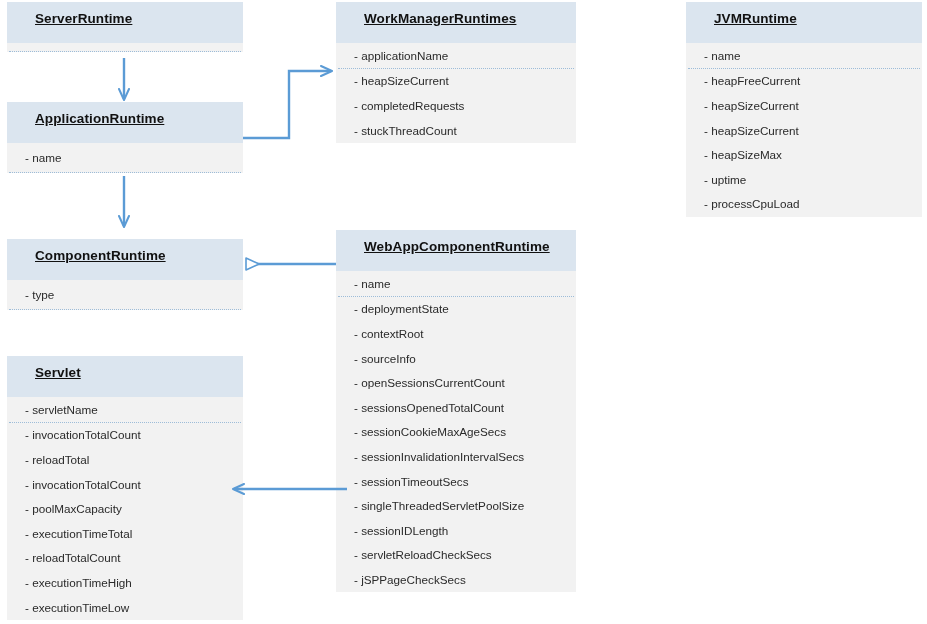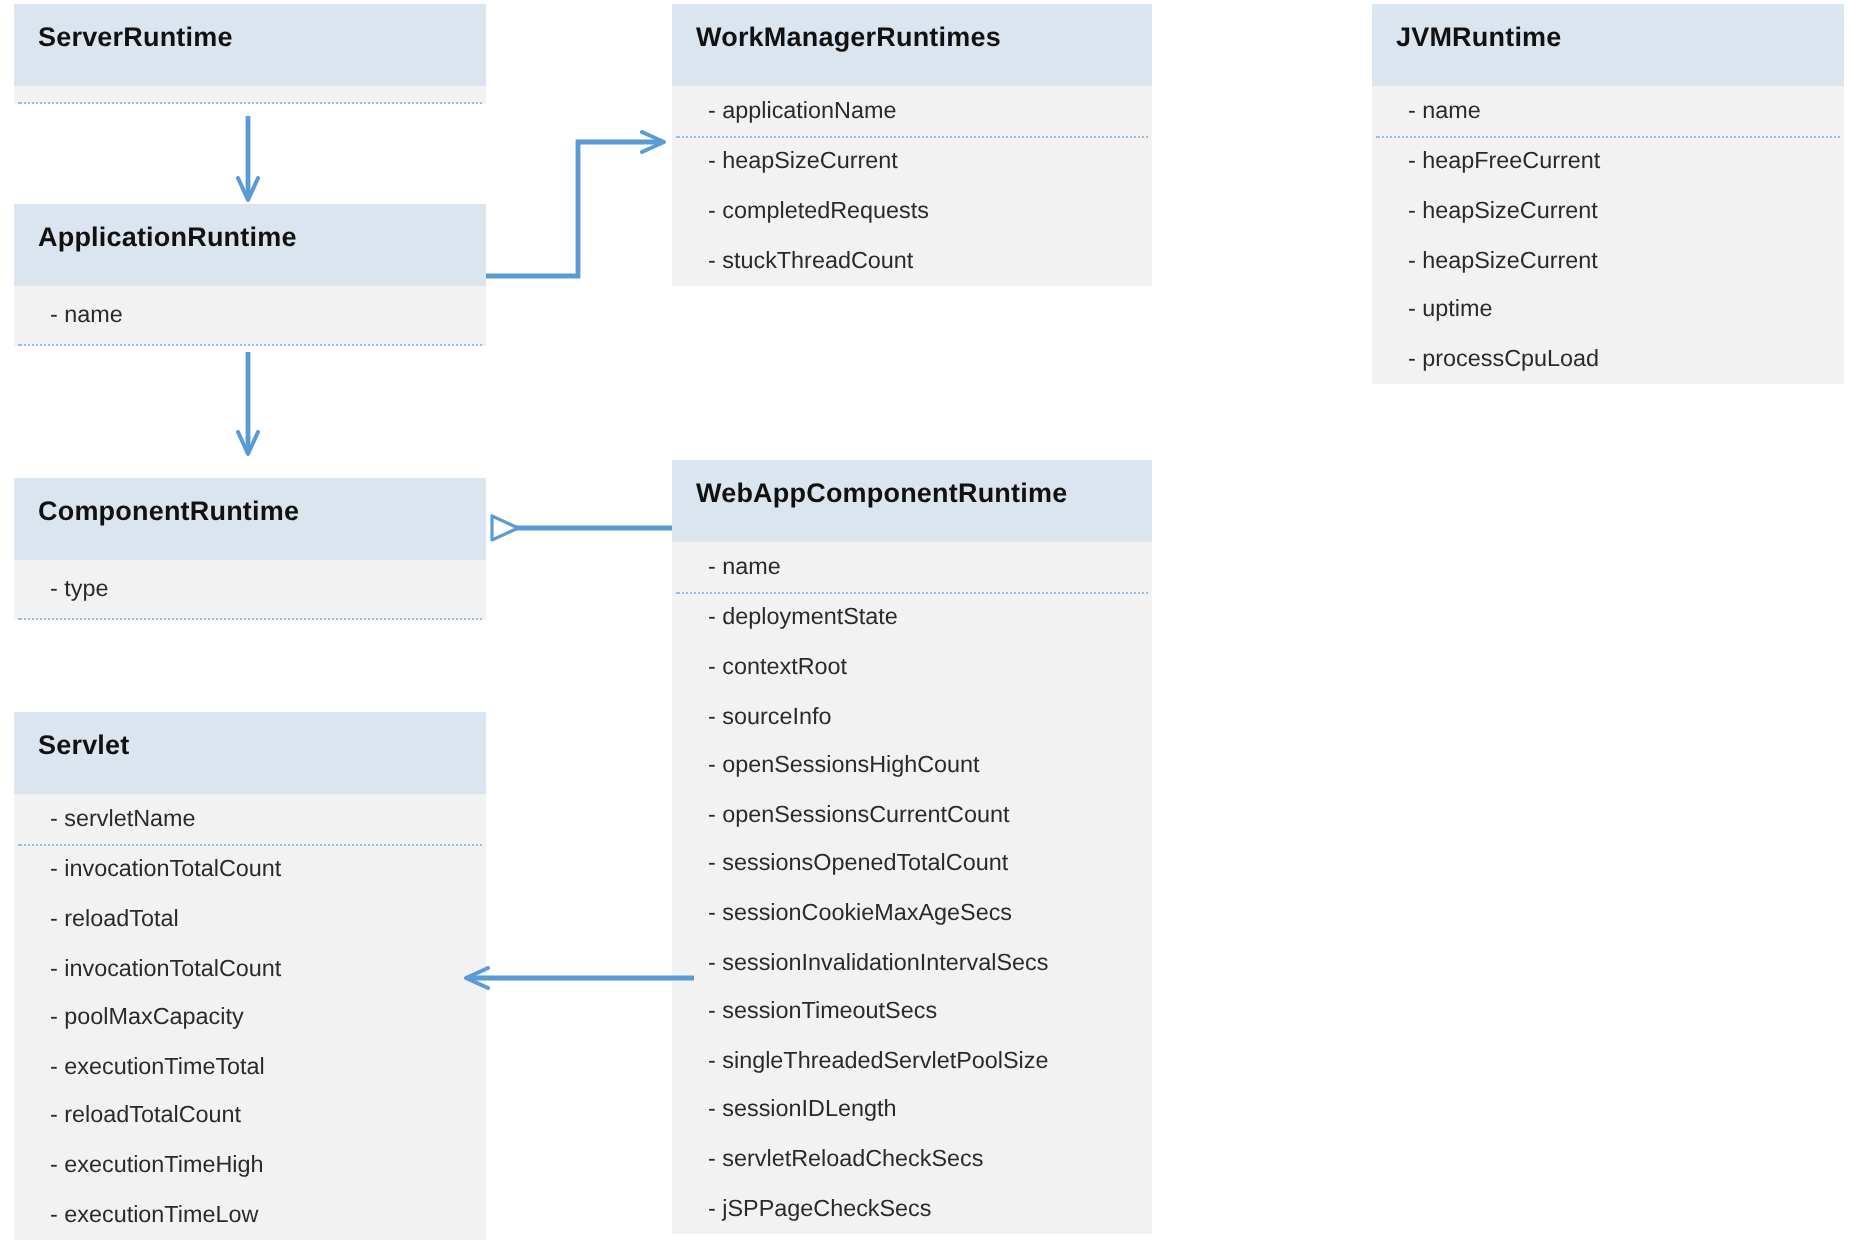--- a/index.html
+++ b/index.html
@@ -22,26 +22,27 @@
   }
   
   .uml-class {
     position: absolute;
     box-sizing: border-box;
     background: #f2f2f2;
   }
   .uml-header {
     background: #dbe5ef;
     box-sizing: border-box;
-    padding: 9px 12px 0 12px;
+    padding: 9px 12px 0 28px;
     font-size: 13.5px;
     font-weight: bold;
     color: #111111;
     letter-spacing: 0.1px;
     white-space: nowrap;
+    text-decoration: underline;
   }
   .uml-body {
     box-sizing: border-box;
     padding: 0;
   }
   .uml-attr {
     box-sizing: border-box;
     font-size: 11.7px;
     color: #2a2a2a;
     padding-left: 18px;
@@ -139,41 +140,41 @@
   </div>
 
   <div class="uml-class" id="class-webappcomponentruntime">
     <div class="uml-header hdr-tall">WebAppComponentRuntime</div>
     <div class="uml-body">
       <div class="uml-attr attr-first">- name</div>
       <div class="uml-sep"></div>
       <div class="uml-attr attr-row">- deploymentState</div>
       <div class="uml-attr attr-row">- contextRoot</div>
       <div class="uml-attr attr-row">- sourceInfo</div>
-      <div class="uml-attr attr-row">- openSessionsHighCount</div>
       <div class="uml-attr attr-row">- openSessionsCurrentCount</div>
       <div class="uml-attr attr-row">- sessionsOpenedTotalCount</div>
       <div class="uml-attr attr-row">- sessionCookieMaxAgeSecs</div>
       <div class="uml-attr attr-row">- sessionInvalidationIntervalSecs</div>
       <div class="uml-attr attr-row">- sessionTimeoutSecs</div>
       <div class="uml-attr attr-row">- singleThreadedServletPoolSize</div>
       <div class="uml-attr attr-row">- sessionIDLength</div>
       <div class="uml-attr attr-row">- servletReloadCheckSecs</div>
       <div class="uml-attr attr-row">- jSPPageCheckSecs</div>
     </div>
   </div>
 
   <div class="uml-class" id="class-jvmruntime">
     <div class="uml-header hdr-tall">JVMRuntime</div>
     <div class="uml-body">
       <div class="uml-attr attr-first">- name</div>
       <div class="uml-sep"></div>
       <div class="uml-attr attr-row">- heapFreeCurrent</div>
       <div class="uml-attr attr-row">- heapSizeCurrent</div>
       <div class="uml-attr attr-row">- heapSizeCurrent</div>
+      <div class="uml-attr attr-row">- heapSizeMax</div>
       <div class="uml-attr attr-row">- uptime</div>
       <div class="uml-attr attr-row">- processCpuLoad</div>
     </div>
   </div>
 
   <svg id="connectors" width="927" height="624" viewBox="0 0 927 624">
     <defs>
       <marker id="open-arrow" markerWidth="14" markerHeight="12" refX="11" refY="6" orient="auto" markerUnits="userSpaceOnUse">
         <path d="M1,1 L12,6 L1,11" fill="none" stroke="#5b9bd5" stroke-width="2" stroke-linecap="round" stroke-linejoin="round"></path>
       </marker>

